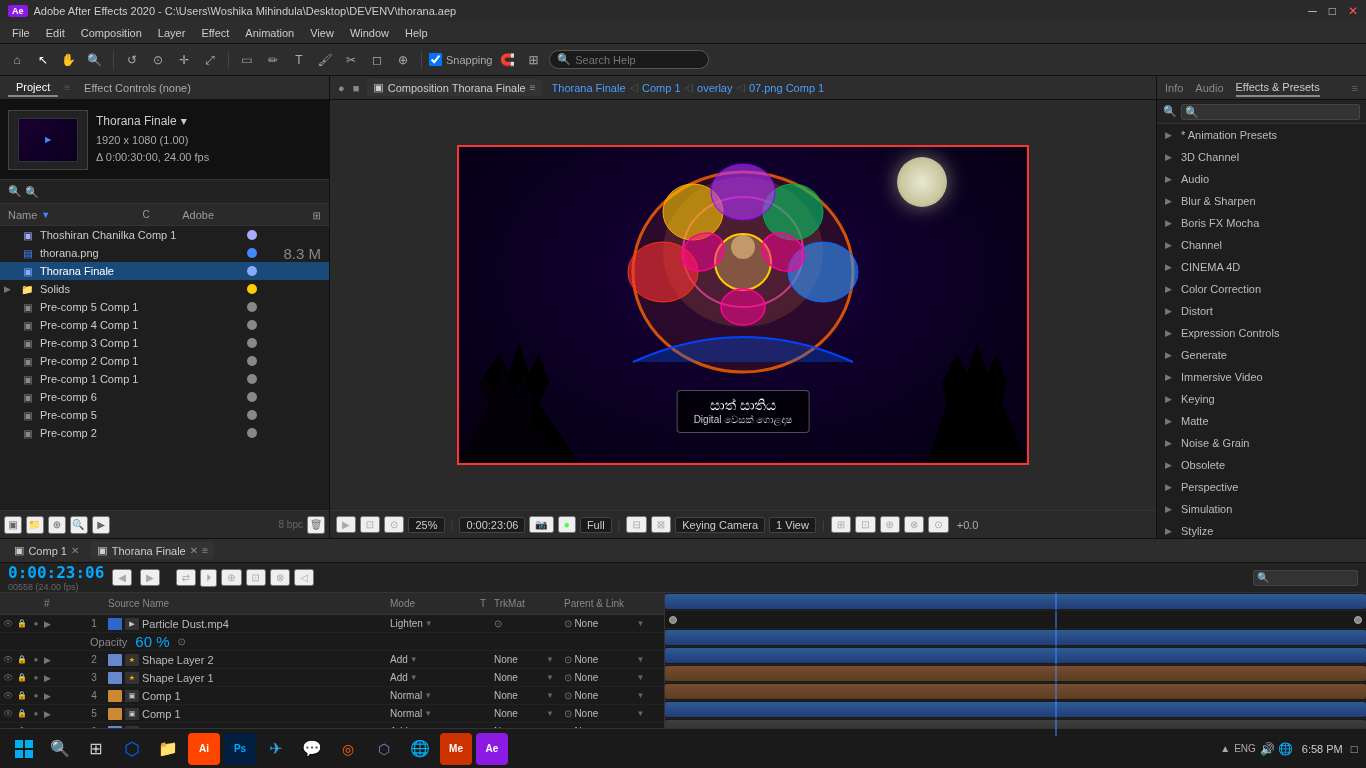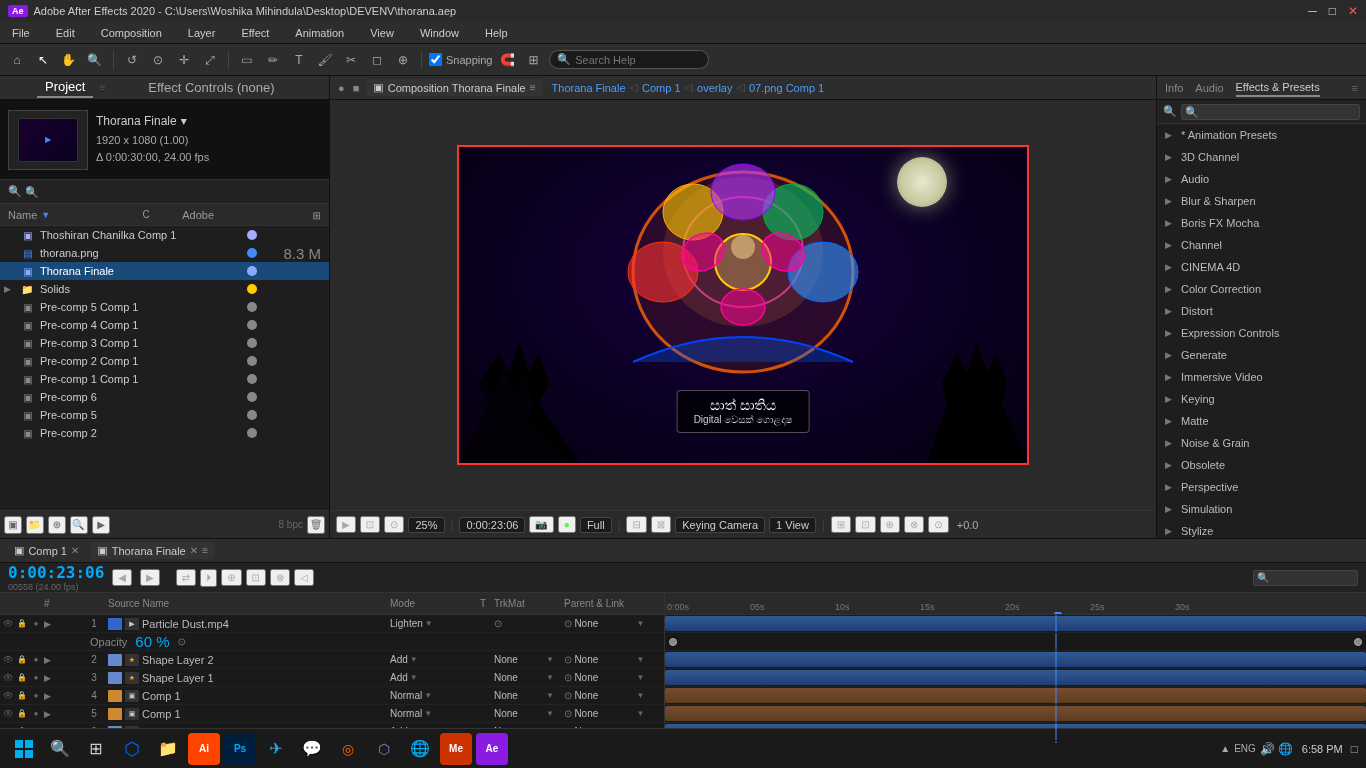--- a/index.html
+++ b/index.html
@@ -20,21 +20,21 @@
     #titlebar-right { display: flex; gap: 12px; }
     .titlebar-btn { font-size: 12px; cursor: pointer; color: #cccccc; }
 
     
     #menubar {
       height: 22px;
       background: #2d2d2d;
       display: flex;
       align-items: center;
       padding: 0 4px;
-      gap: 10px;
+      gap: 0;
       border-bottom: 1px solid #111;
     }
     .menu-item {
       padding: 2px 8px;
       cursor: pointer;
       font-size: 11px;
       color: #cccccc;
     }
 
     
@@ -114,22 +114,21 @@
       align-items: center;
       padding: 0 8px;
       gap: 6px;
       border-bottom: 1px solid #111;
       font-size: 11px;
       color: #aaa;
     }
     .panel-tab {
       padding: 2px 8px;
       cursor: pointer;
-      font-size: 13px;
-      margin-left: 29px;
+      font-size: 11px;
     }
     .panel-tab.active { color: #fff; border-bottom: 2px solid #888; }
 
     
     #project-panel {
       flex: 1;
       overflow: hidden;
       display: flex;
       flex-direction: column;
     }
@@ -1324,35 +1323,20 @@
         <div class="layer-row">
 
           <div class="lr-t"></div>
 
         </div>
       </div>
     </div>
 
     <div class="timeline-right">
 
-      <div class="timeline-ruler">
-        <div class="ruler-marks">
-          <span class="ruler-label" style="left: 2px;">0:00s</span>
-          <span class="ruler-label" style="left: 85px;">05s</span>
-          <span class="ruler-label" style="left: 170px;">10s</span>
-          <span class="ruler-label" style="left: 255px;">15s</span>
-          <span class="ruler-label" style="left: 340px;">20s</span>
-          <span class="ruler-label" style="left: 425px;">25s</span>
-          <span class="ruler-label" style="left: 510px;">30s</span>
-
-          <div style="position:absolute;left:392px;top:0;width:1px;height:100%;background:#4488ff;z-index:10;">
-            <div style="width:8px;height:8px;background:#4488ff;border-radius:2px;margin-left:-3px;margin-top:0;"></div>
-          </div>
-        </div>
-      </div>
 
       <div class="timeline-tracks">
 
         <div class="track-row">
           <div class="track-block track-blue" style="left:0;width:100%;"></div>
           <div style="position:absolute;left:390px;top:0;width:2px;height:100%;background:rgba(68,136,255,0.5);z-index:5;"></div>
         </div>
 
         <div class="track-row" style="background:#181818;">
           <div style="position:absolute;left:390px;top:0;width:2px;height:100%;background:rgba(68,136,255,0.5);z-index:5;"></div>

